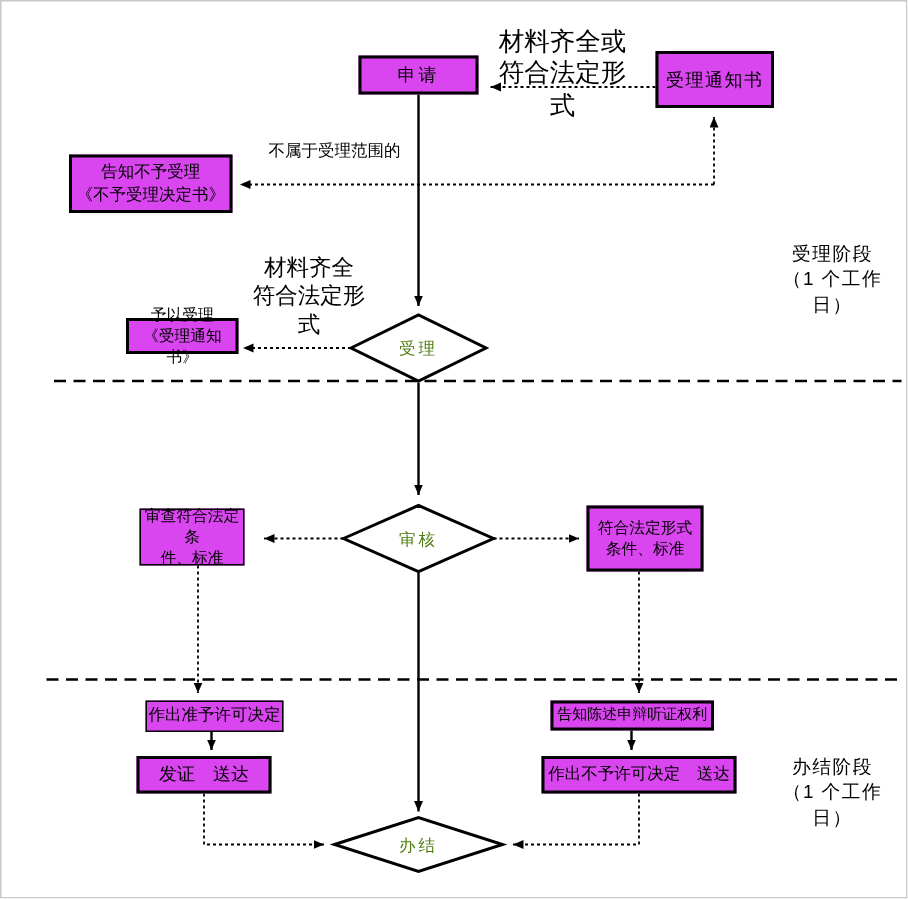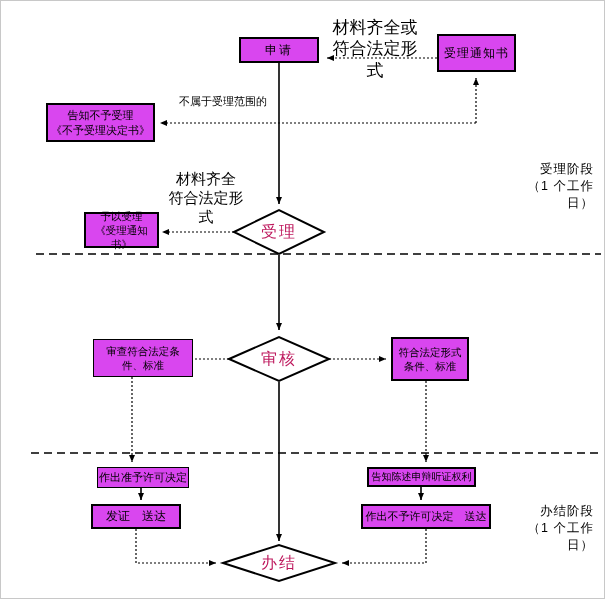--- a/index.html
+++ b/index.html
@@ -3,22 +3,22 @@
 <meta charset="utf-8">
 <style>
   html,body{margin:0;padding:0;background:#fff;}
   body{font-family:"Liberation Sans","DejaVu Sans",sans-serif;color:#000;}
   #canvas{position:relative;width:605px;height:599px;background:#fff;border:1px solid #c8c8c8;box-sizing:border-box;overflow:hidden;}
   #wires{position:absolute;left:0;top:0;z-index:1;}
   .node{position:absolute;z-index:2;background:#d946ef;border:2px solid #000;display:flex;align-items:center;justify-content:center;text-align:center;box-sizing:border-box;white-space:pre-line;line-height:1.35;}
   .thin{border-width:1px;}
   .mid{border-width:1.5px;}
   .lbl{position:absolute;z-index:2;white-space:pre-line;text-align:center;line-height:1.25;}
-  .stage{position:absolute;z-index:2;white-space:pre-line;text-align:right;font-size:12.5px;line-height:17px;letter-spacing:1px;}
-  .dlabel{position:absolute;z-index:3;display:flex;align-items:center;justify-content:center;text-align:center;font-size:16px;letter-spacing:2px;color:#be185d;}
+  .stage{position:absolute;z-index:2;white-space:pre-line;text-align:center;font-size:12.5px;line-height:17px;letter-spacing:1px;}
+  .dlabel{position:absolute;z-index:3;display:flex;align-items:center;justify-content:center;text-align:center;font-size:11px;letter-spacing:2px;color:#4d7c0f;}
 </style>
 </head>
 <body>
 
 <div id="canvas">
 
   <svg id="wires" width="605" height="599" viewBox="0 0 605 599">
     <defs>
       <marker id="ah" markerUnits="userSpaceOnUse" markerWidth="8" markerHeight="7" refX="7" refY="3" orient="auto">
         <path d="M0,0 L7,3 L0,6 Z" fill="#000"></path>
@@ -47,23 +47,23 @@
 
     <polygon points="233,231 278,209 323,231 278,253" fill="#fff" stroke="#000" stroke-width="2"></polygon>
     <polygon points="228,358 278,336 328,358 278,380" fill="#fff" stroke="#000" stroke-width="2"></polygon>
     <polygon points="222,562 278,544 334,562 278,580" fill="#fff" stroke="#000" stroke-width="2"></polygon>
   </svg>
 
   <div class="node" style="left:238px;top:36px;width:80px;height:26px;font-size:12px;letter-spacing:2px;">申请</div>
   <div class="node" style="left:436px;top:33px;width:79px;height:38px;font-size:12px;letter-spacing:1px;">受理通知书</div>
   <div class="node" style="left:45px;top:102px;width:109px;height:39px;font-size:11px;">告知不予受理
 《不予受理决定书》</div>
-  <div class="node" style="left:83px;top:211px;width:75px;height:36px;font-size:10.5px;">予以受理
+  <div class="node" style="left:83px;top:211px;width:75px;height:24px;font-size:10.5px;">予以受理
 《受理通知书》</div>
-  <div class="node mid" style="left:92px;top:338px;width:100px;height:38px;font-size:10.5px;">审查符合法定条
+  <div class="node mid" style="left:92px;top:338px;width:70px;height:38px;font-size:10.5px;">审查符合法定条
 件、标准</div>
   <div class="node" style="left:390px;top:336px;width:78px;height:44px;font-size:10.5px;">符合法定形式
 条件、标准</div>
   <div class="node thin" style="left:96px;top:466px;width:92px;height:21px;font-size:11px;">作出准予许可决定</div>
   <div class="node" style="left:90px;top:503px;width:90px;height:25px;font-size:12px;">发证　送达</div>
   <div class="node" style="left:366px;top:466px;width:109px;height:20px;font-size:10px;">告知陈述申辩听证权利</div>
   <div class="node" style="left:360px;top:503px;width:130px;height:25px;font-size:11px;">作出不予许可决定　送达</div>
 
   <div class="dlabel" style="left:248px;top:222px;width:60px;height:18px;">受理</div>
   <div class="dlabel" style="left:248px;top:349px;width:60px;height:18px;">审核</div>

